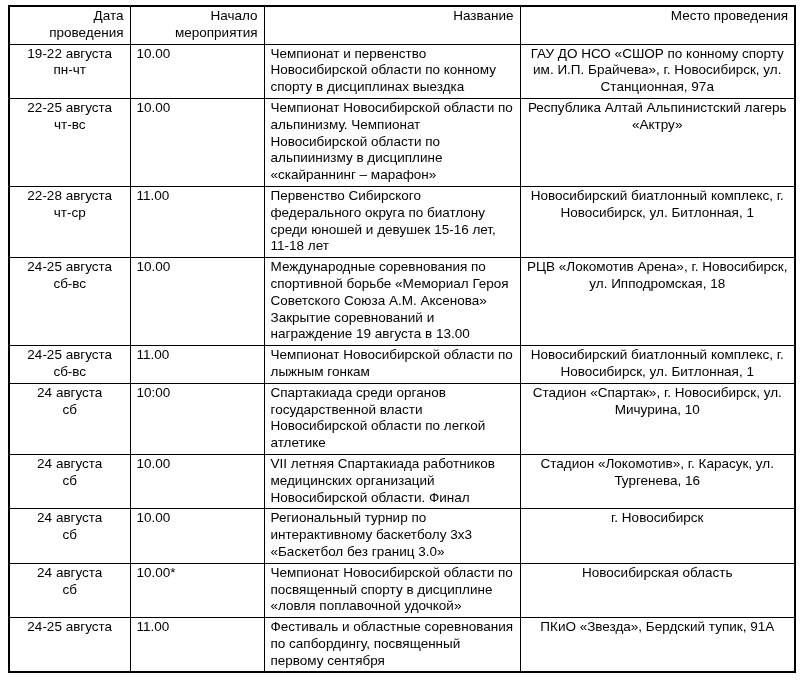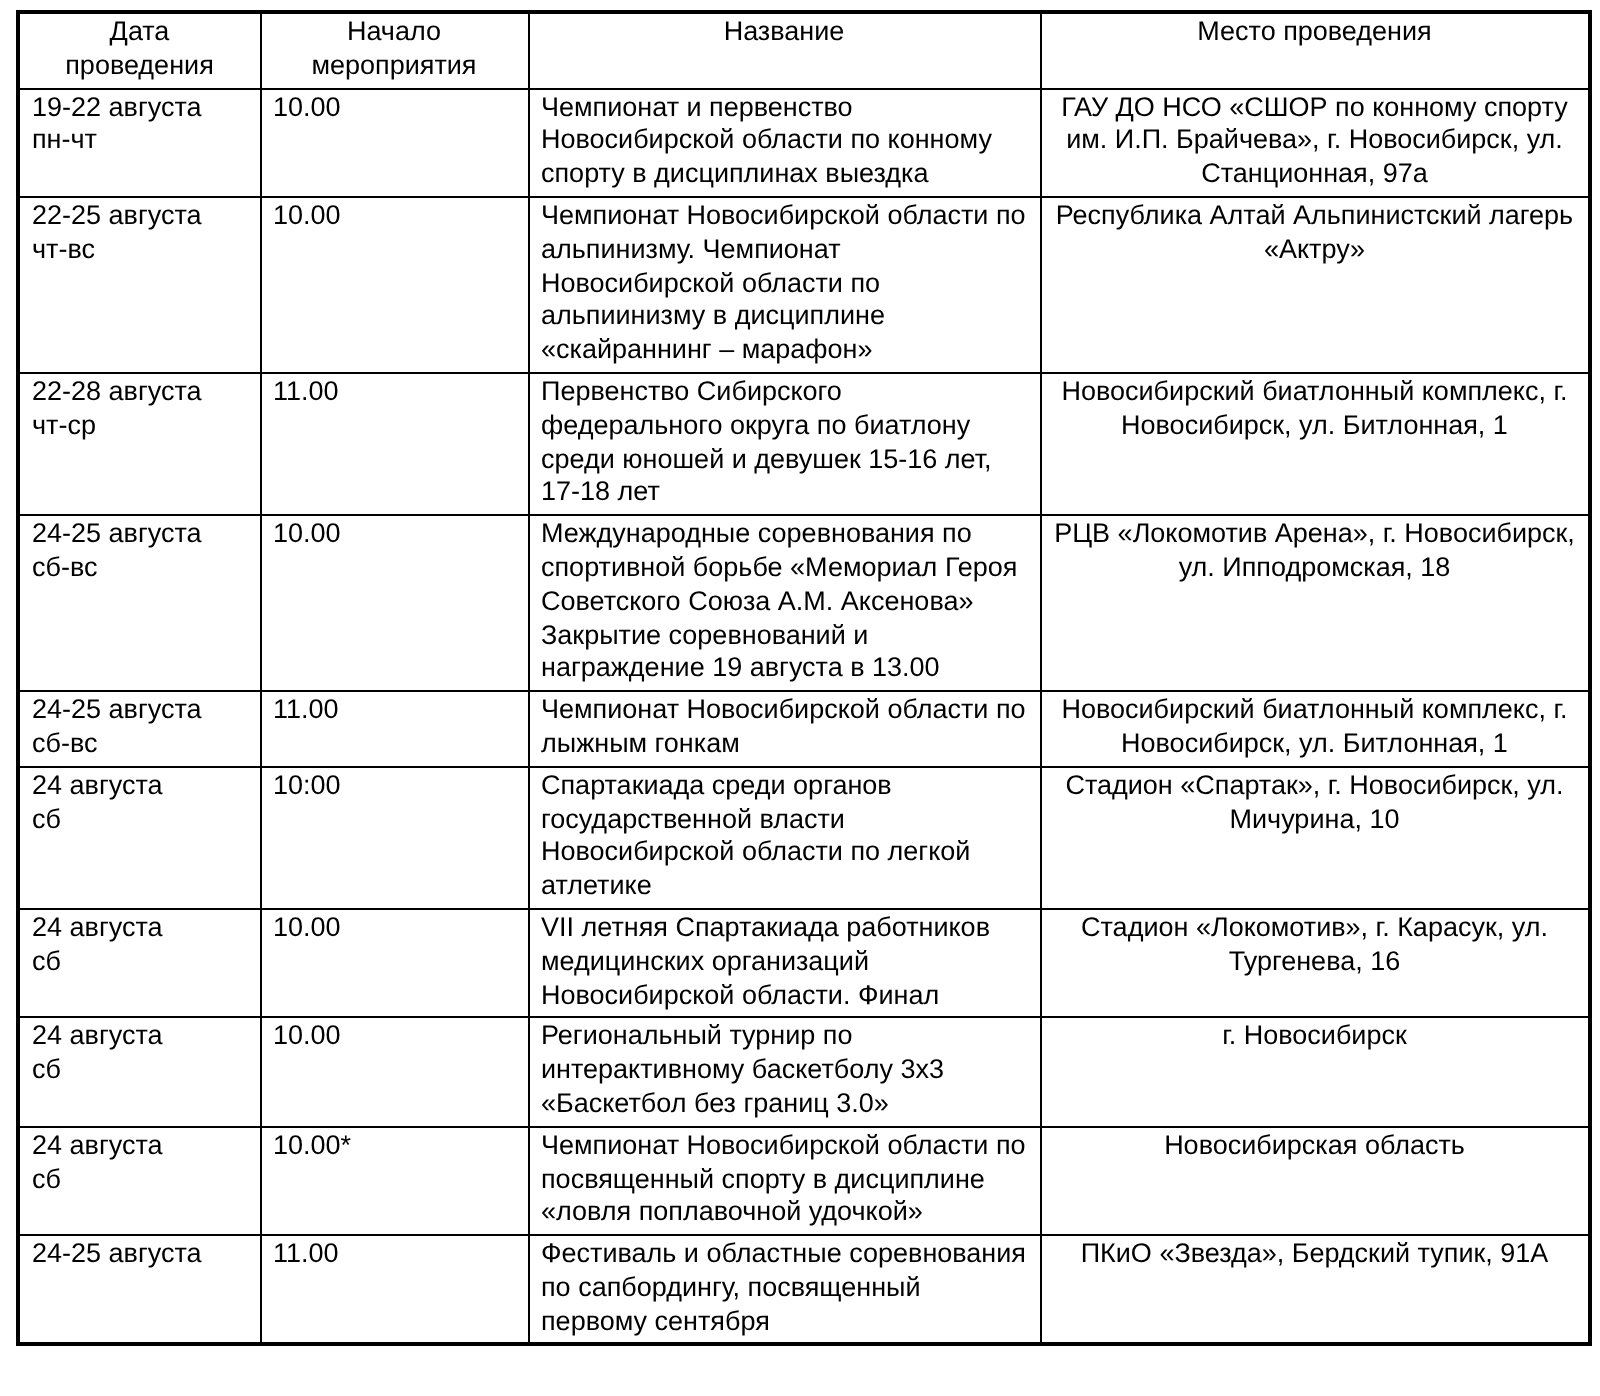--- a/index.html
+++ b/index.html
@@ -29,22 +29,22 @@
     border-width: 2px;
   }
   th, td {
     vertical-align: top;
     padding: 1px 6px 2px 6px;
     font-size: 13.5px;
     line-height: 16.8px;
     font-weight: normal;
     overflow: hidden;
   }
-  th { text-align: center; }
-  td.c-date  { text-align: left; }
+  th { text-align: right; }
+  td.c-date  { text-align: center; }
   td.c-time  { text-align: left; }
   td.c-name  { text-align: left; }
   td.c-venue { text-align: center; }
   col.col-date  { width: 121px; }
   col.col-time  { width: 134px; }
   col.col-name  { width: 256px; }
   col.col-venue { width: 275px; }
 </style>
 </head>
 <body>
@@ -83,21 +83,21 @@
           <td class="c-time">10.00</td>
           <td class="c-name">Чемпионат Новосибирской области по альпинизму. Чемпионат Новосибирской области по альпиинизму в дисциплине «скайраннинг – марафон»</td>
           <td class="c-venue">Республика Алтай Альпинистский лагерь «Актру»</td>
         </tr>
         <tr>
           <td class="c-date">
             <div>22-28 августа</div>
             <div>чт-ср</div>
           </td>
           <td class="c-time">11.00</td>
-          <td class="c-name">Первенство Сибирского федерального округа по биатлону среди юношей и девушек 15-16 лет, 17-18 лет</td>
+          <td class="c-name">Первенство Сибирского федерального округа по биатлону среди юношей и девушек 15-16 лет, 11-18 лет</td>
           <td class="c-venue">Новосибирский биатлонный комплекс, г. Новосибирск, ул. Битлонная, 1</td>
         </tr>
         <tr>
           <td class="c-date">
             <div>24-25 августа</div>
             <div>сб-вс</div>
           </td>
           <td class="c-time">10.00</td>
           <td class="c-name">Международные соревнования по спортивной борьбе «Мемориал Героя Советского Союза А.М. Аксенова» Закрытие соревнований и награждение 19 августа в 13.00</td>
           <td class="c-venue">РЦВ «Локомотив Арена», г. Новосибирск, ул. Ипподромская, 18</td>

